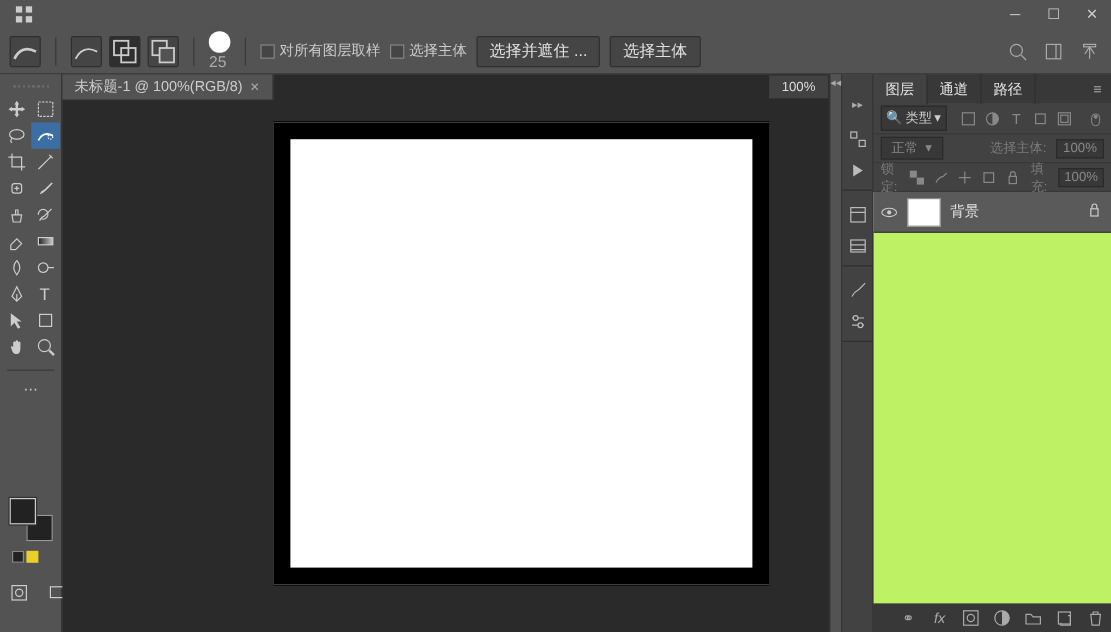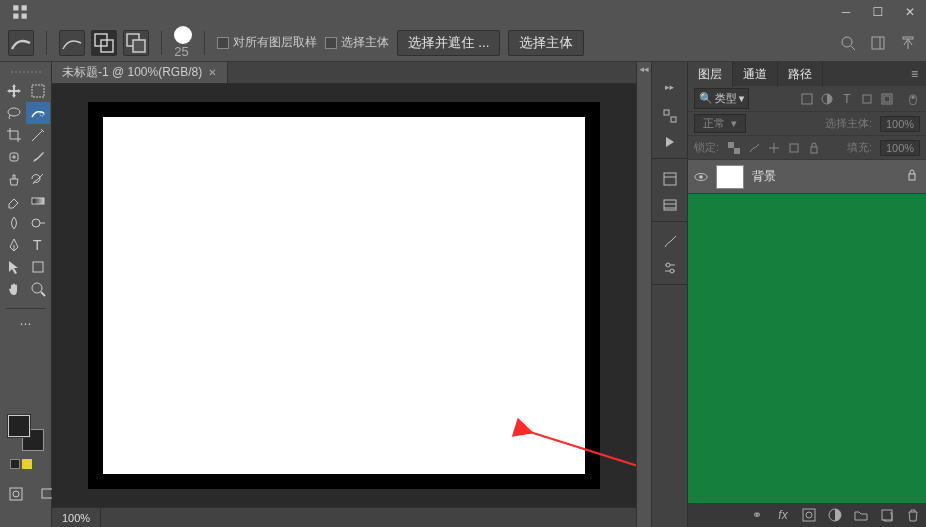--- a/index.html
+++ b/index.html
@@ -29,21 +29,21 @@
 .tool-grid { display: grid; grid-template-columns: 1fr 1fr; gap: 0; padding: 4px 2px; }
 .tool { width: 24px; height: 22px; display: flex; align-items: center; justify-content: center; cursor: pointer; position: relative; }
 .tool.active { background: #3a6ea5; }
 .tool svg { width: 16px; height: 16px; }
 .color-swatches { position: absolute; bottom: 76px; left: 8px; width: 36px; height: 36px; }
 .swatch-bg { position: absolute; right: 0; bottom: 0; width: 22px; height: 22px; background: #222; border: 1px solid #999; }
 .swatch-fg { position: absolute; left: 0; top: 0; width: 22px; height: 22px; background: #222; border: 1px solid #ccc; box-shadow: 0 0 0 1px #333; }
 .mini-swatches { position: absolute; bottom: 58px; left: 10px; display: flex; gap: 2px; }
 .mini-sw { width: 10px; height: 10px; }
 .extra-tools { position: absolute; bottom: 22px; left: 4px; display: flex; gap: 8px; }
-.canvas-area { flex: 1; background: #2a2a2a; display: flex; flex-direction: column; position: relative; }
+.canvas-area { flex: 1; background: #2a2a2a; display: flex; flex-direction: row; position: relative; }
 .doc-tabs { height: 22px; background: #424242; display: flex; border-bottom: 1px solid #2f2f2f; }
 .doc-tab { background: #535353; padding: 3px 10px; display: flex; align-items: center; gap: 6px; border-right: 1px solid #2f2f2f; cursor: pointer; }
 .tab-close { font-size: 10px; color: #aaa; cursor: pointer; }
 .canvas-wrap { flex: 1; display: flex; align-items: center; justify-content: center; position: relative; overflow: hidden; }
 .artboard { width: 510px; height: 385px; background: #fff; border: 14px solid #000; box-shadow: 0 0 0 1px #000; }
 .status-bar { height: 20px; background: #424242; display: flex; align-items: center; border-top: 1px solid #2f2f2f; color: #ddd; font-size: 11px; }
 .status-seg { padding: 0 10px; border-right: 1px solid #2f2f2f; height: 100%; display: flex; align-items: center; }
 .arrow-annotation { position: absolute; pointer-events: none; }
 .collapse-bar { width: 16px; background: #535353; border-left: 1px solid #2f2f2f; border-right: 1px solid #2f2f2f; position: relative; }
 .collapse-btn { position: absolute; top: 2px; width: 100%; text-align: center; font-size: 9px; color: #aaa; cursor: pointer; }
@@ -58,21 +58,21 @@
 .filter-row { height: 26px; display: flex; align-items: center; padding: 0 6px; gap: 4px; border-bottom: 1px solid #383838; }
 .filter-btn { display: flex; align-items: center; gap: 2px; padding: 2px 4px; background: #383838; border: 1px solid #2a2a2a; cursor: pointer; color: #ccc; font-size: 11px; }
 .filter-icons { margin-left: auto; display: flex; gap: 6px; }
 .filter-icon { width: 14px; height: 14px; display: flex; align-items: center; justify-content: center; cursor: pointer; color: #888; }
 .blend-row, .lock-row { height: 24px; display: flex; align-items: center; padding: 0 6px; gap: 8px; color: #7a7a7a; font-size: 11px; border-bottom: 1px solid #383838; }
 .blend-select { background: #383838; border: 1px solid #2a2a2a; padding: 1px 8px; color: #888; cursor: pointer; }
 .opacity-label { margin-left: auto; }
 .opacity-val { background: #383838; border: 1px solid #2a2a2a; padding: 1px 4px; color: #888; width: 40px; text-align: center; }
 .lock-icons { display: flex; gap: 6px; }
 .lock-icon { width: 14px; height: 14px; display: flex; align-items: center; justify-content: center; cursor: pointer; color: #888; }
-.layers-list { flex: 1; background: #15803d; }
+.layers-list { flex: 1; background: #bef264; }
 .layer-item { height: 34px; background: #5a5a5a; display: flex; align-items: center; padding: 0 6px; gap: 8px; border-bottom: 1px solid #383838; cursor: pointer; }
 .layer-eye { width: 14px; height: 14px; display: flex; align-items: center; justify-content: center; cursor: pointer; }
 .layer-thumb { width: 28px; height: 24px; background: #fff; border: 1px solid #888; }
 .layer-name { flex: 1; color: #e0e0e0; }
 .layer-lock { width: 14px; color: #bbb; }
 .layer-footer { height: 24px; background: #383838; display: flex; align-items: center; justify-content: flex-end; padding: 0 6px; gap: 12px; }
 .footer-icon { width: 14px; height: 14px; display: flex; align-items: center; justify-content: center; cursor: pointer; color: #aaa; }
 </style>
 </head>
 <body>

